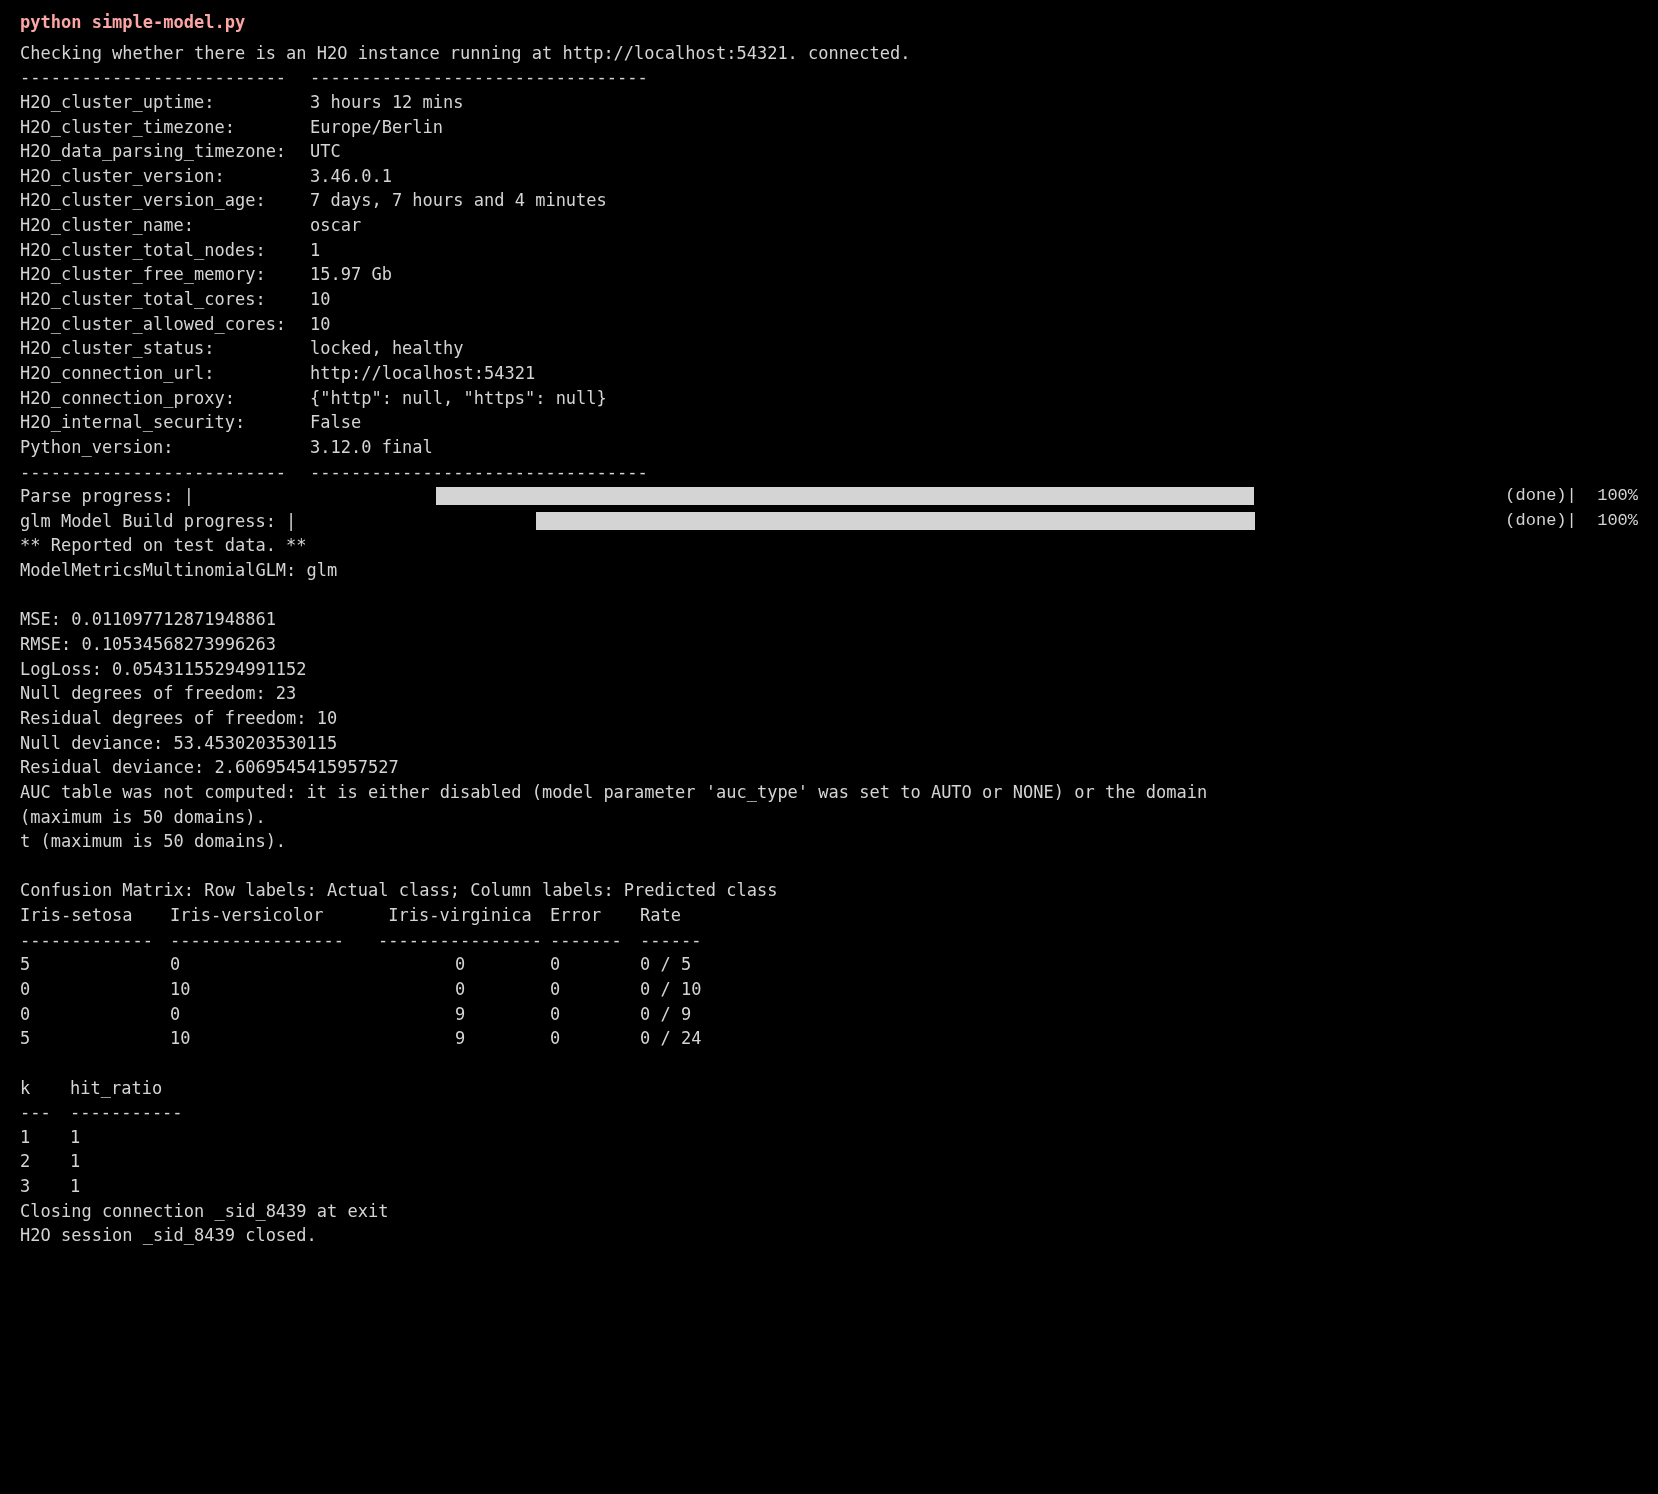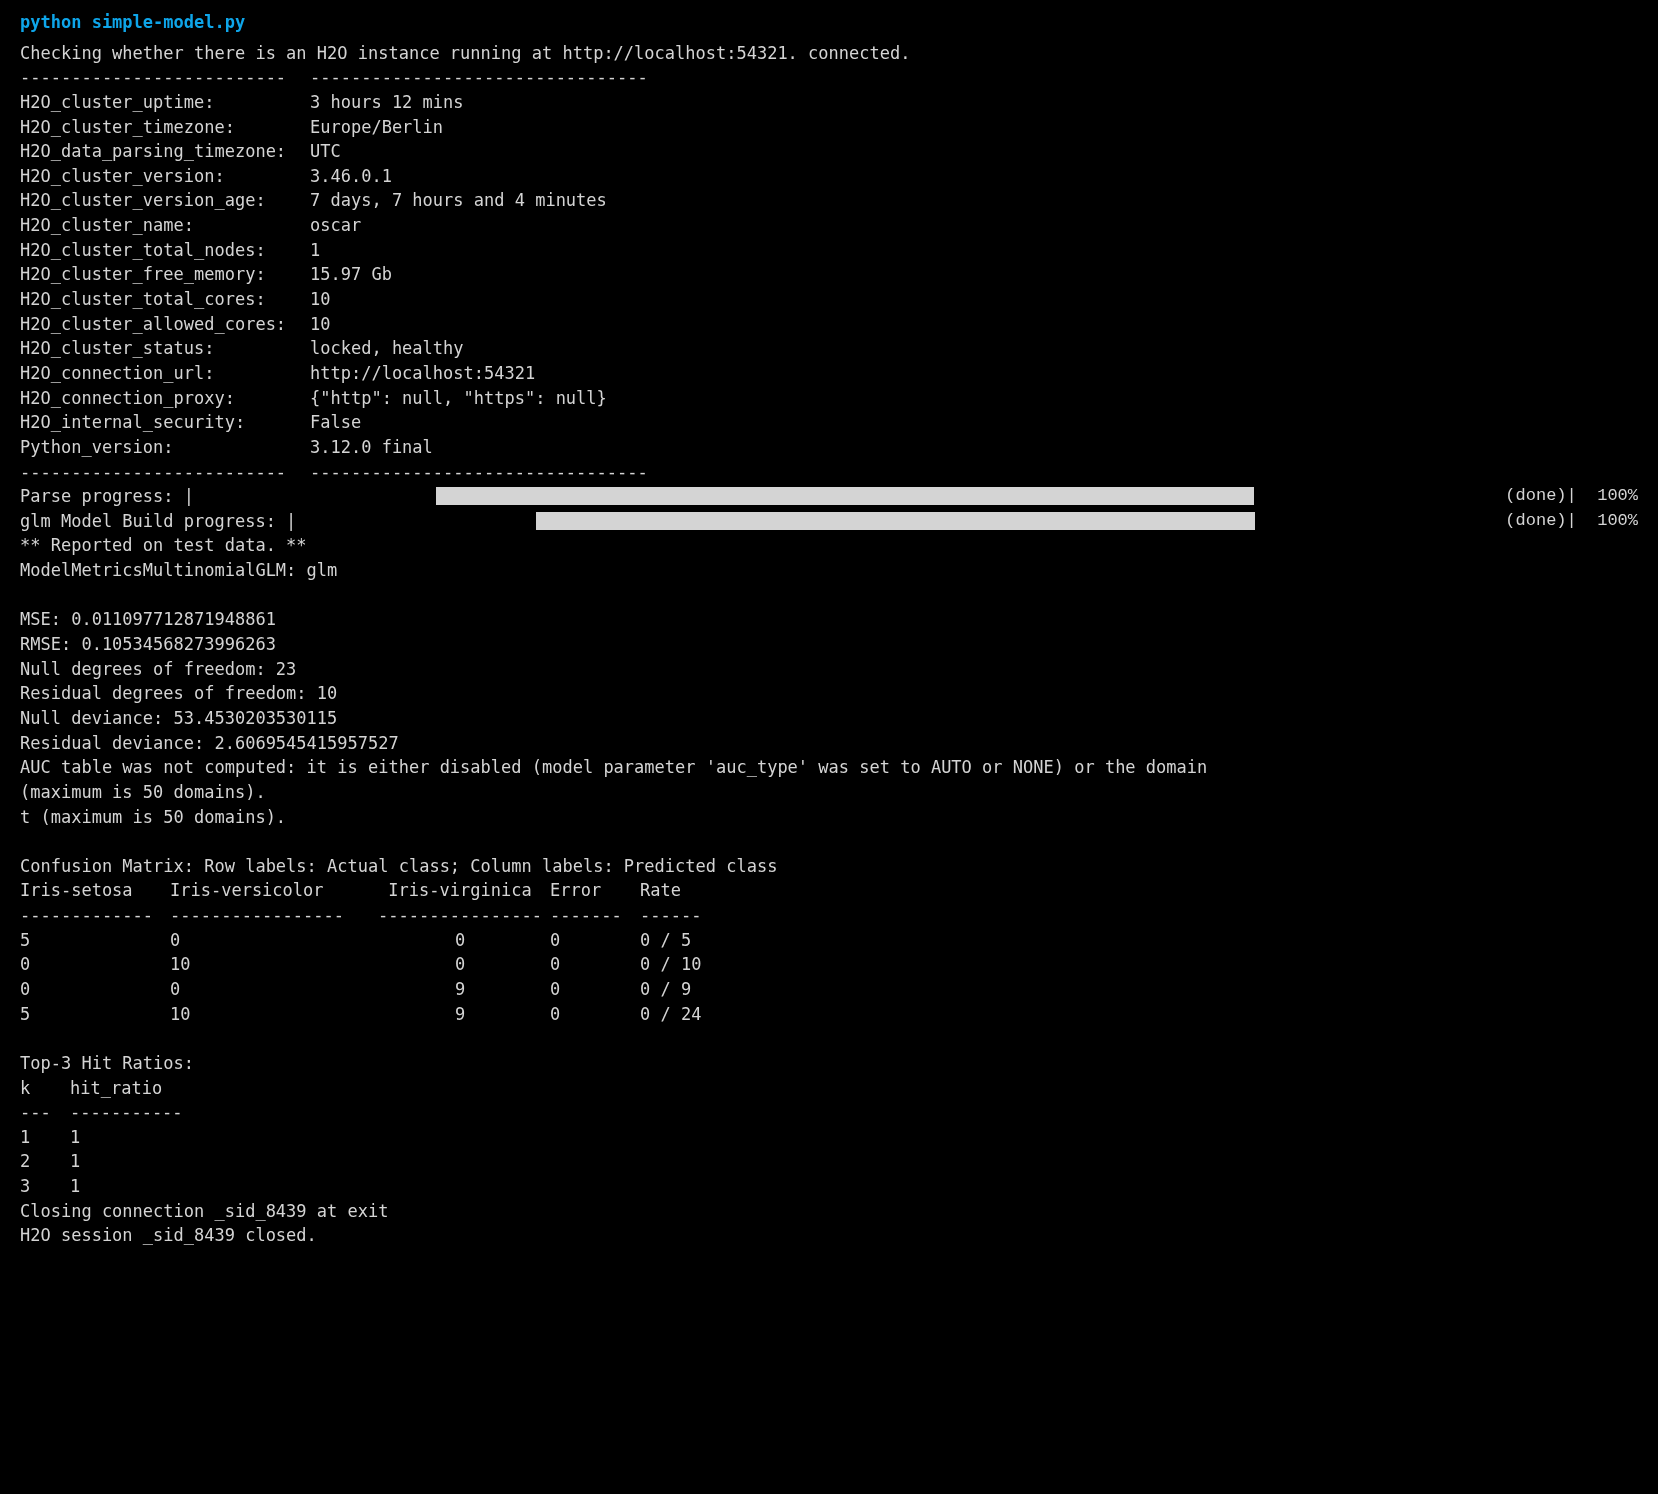--- a/index.html
+++ b/index.html
@@ -7,21 +7,21 @@
     background: #000;
     color: #d4d4d4;
     font-family: 'Menlo', 'Monaco', 'Consolas', monospace;
     font-size: 17px;
     line-height: 1.45;
     padding: 10px 20px;
     width: 1658px;
     min-height: 1494px;
     white-space: nowrap;
   }
-  .cmd { font-weight: bold; color: #0ea5e9; margin-bottom: 6px; }
+  .cmd { font-weight: bold; color: #fca5a5; margin-bottom: 6px; }
   .line { white-space: pre; }
   .kv-row { display: flex; }
   .kv-key { width: 290px; }
   .progress-line { display: flex; align-items: center; justify-content: space-between; }
   .progress-label { white-space: pre; }
   .progress-bar {
     display: inline-block;
     height: 18px;
     background: #d4d4d4;
     flex: 0 0 auto;
@@ -129,20 +129,21 @@
     <span class="progress-tail"> <span>(done)</span>|  <span>100%</span></span>
   </div>
 
   <div class="line">** Reported on test data. **</div>
   <div class="line">ModelMetricsMultinomialGLM: glm</div>
   <div class="line">&nbsp;</div>
 
   <div id="metrics-block">
       <div class="line">MSE: 0.011097712871948861</div>
       <div class="line">RMSE: 0.10534568273996263</div>
+      <div class="line">LogLoss: 0.05431155294991152</div>
       <div class="line">Null degrees of freedom: 23</div>
       <div class="line">Residual degrees of freedom: 10</div>
       <div class="line">Null deviance: 53.4530203530115</div>
       <div class="line">Residual deviance: 2.6069545415957527</div>
       <div class="line">AUC table was not computed: it is either disabled (model parameter 'auc_type' was set to AUTO or NONE) or the domain</div>
       <div class="line">(maximum is 50 domains).</div>
       <div class="line">t (maximum is 50 domains).</div>
     </div>
 
   <div class="line">&nbsp;</div>
@@ -187,21 +188,20 @@
       <div class="cm-row">
         <span class="cm-c0">5</span>
         <span class="cm-c1">10</span>
         <span class="cm-c2">9</span>
         <span class="cm-c3">0</span>
         <span class="cm-c4">0 / 24</span>
       </div>
     </div>
 
   <div class="line">&nbsp;</div>
-  <div class="line">Top-3 Hit Ratios:</div>
 
   <div id="hr-table">
       <div class="hr-row">
         <span class="hr-c0">k</span>
         <span class="hr-c1">hit_ratio</span>
       </div>
       <div class="hr-row">
         <span class="hr-c0">---</span>
         <span class="hr-c1">-----------</span>
       </div>

